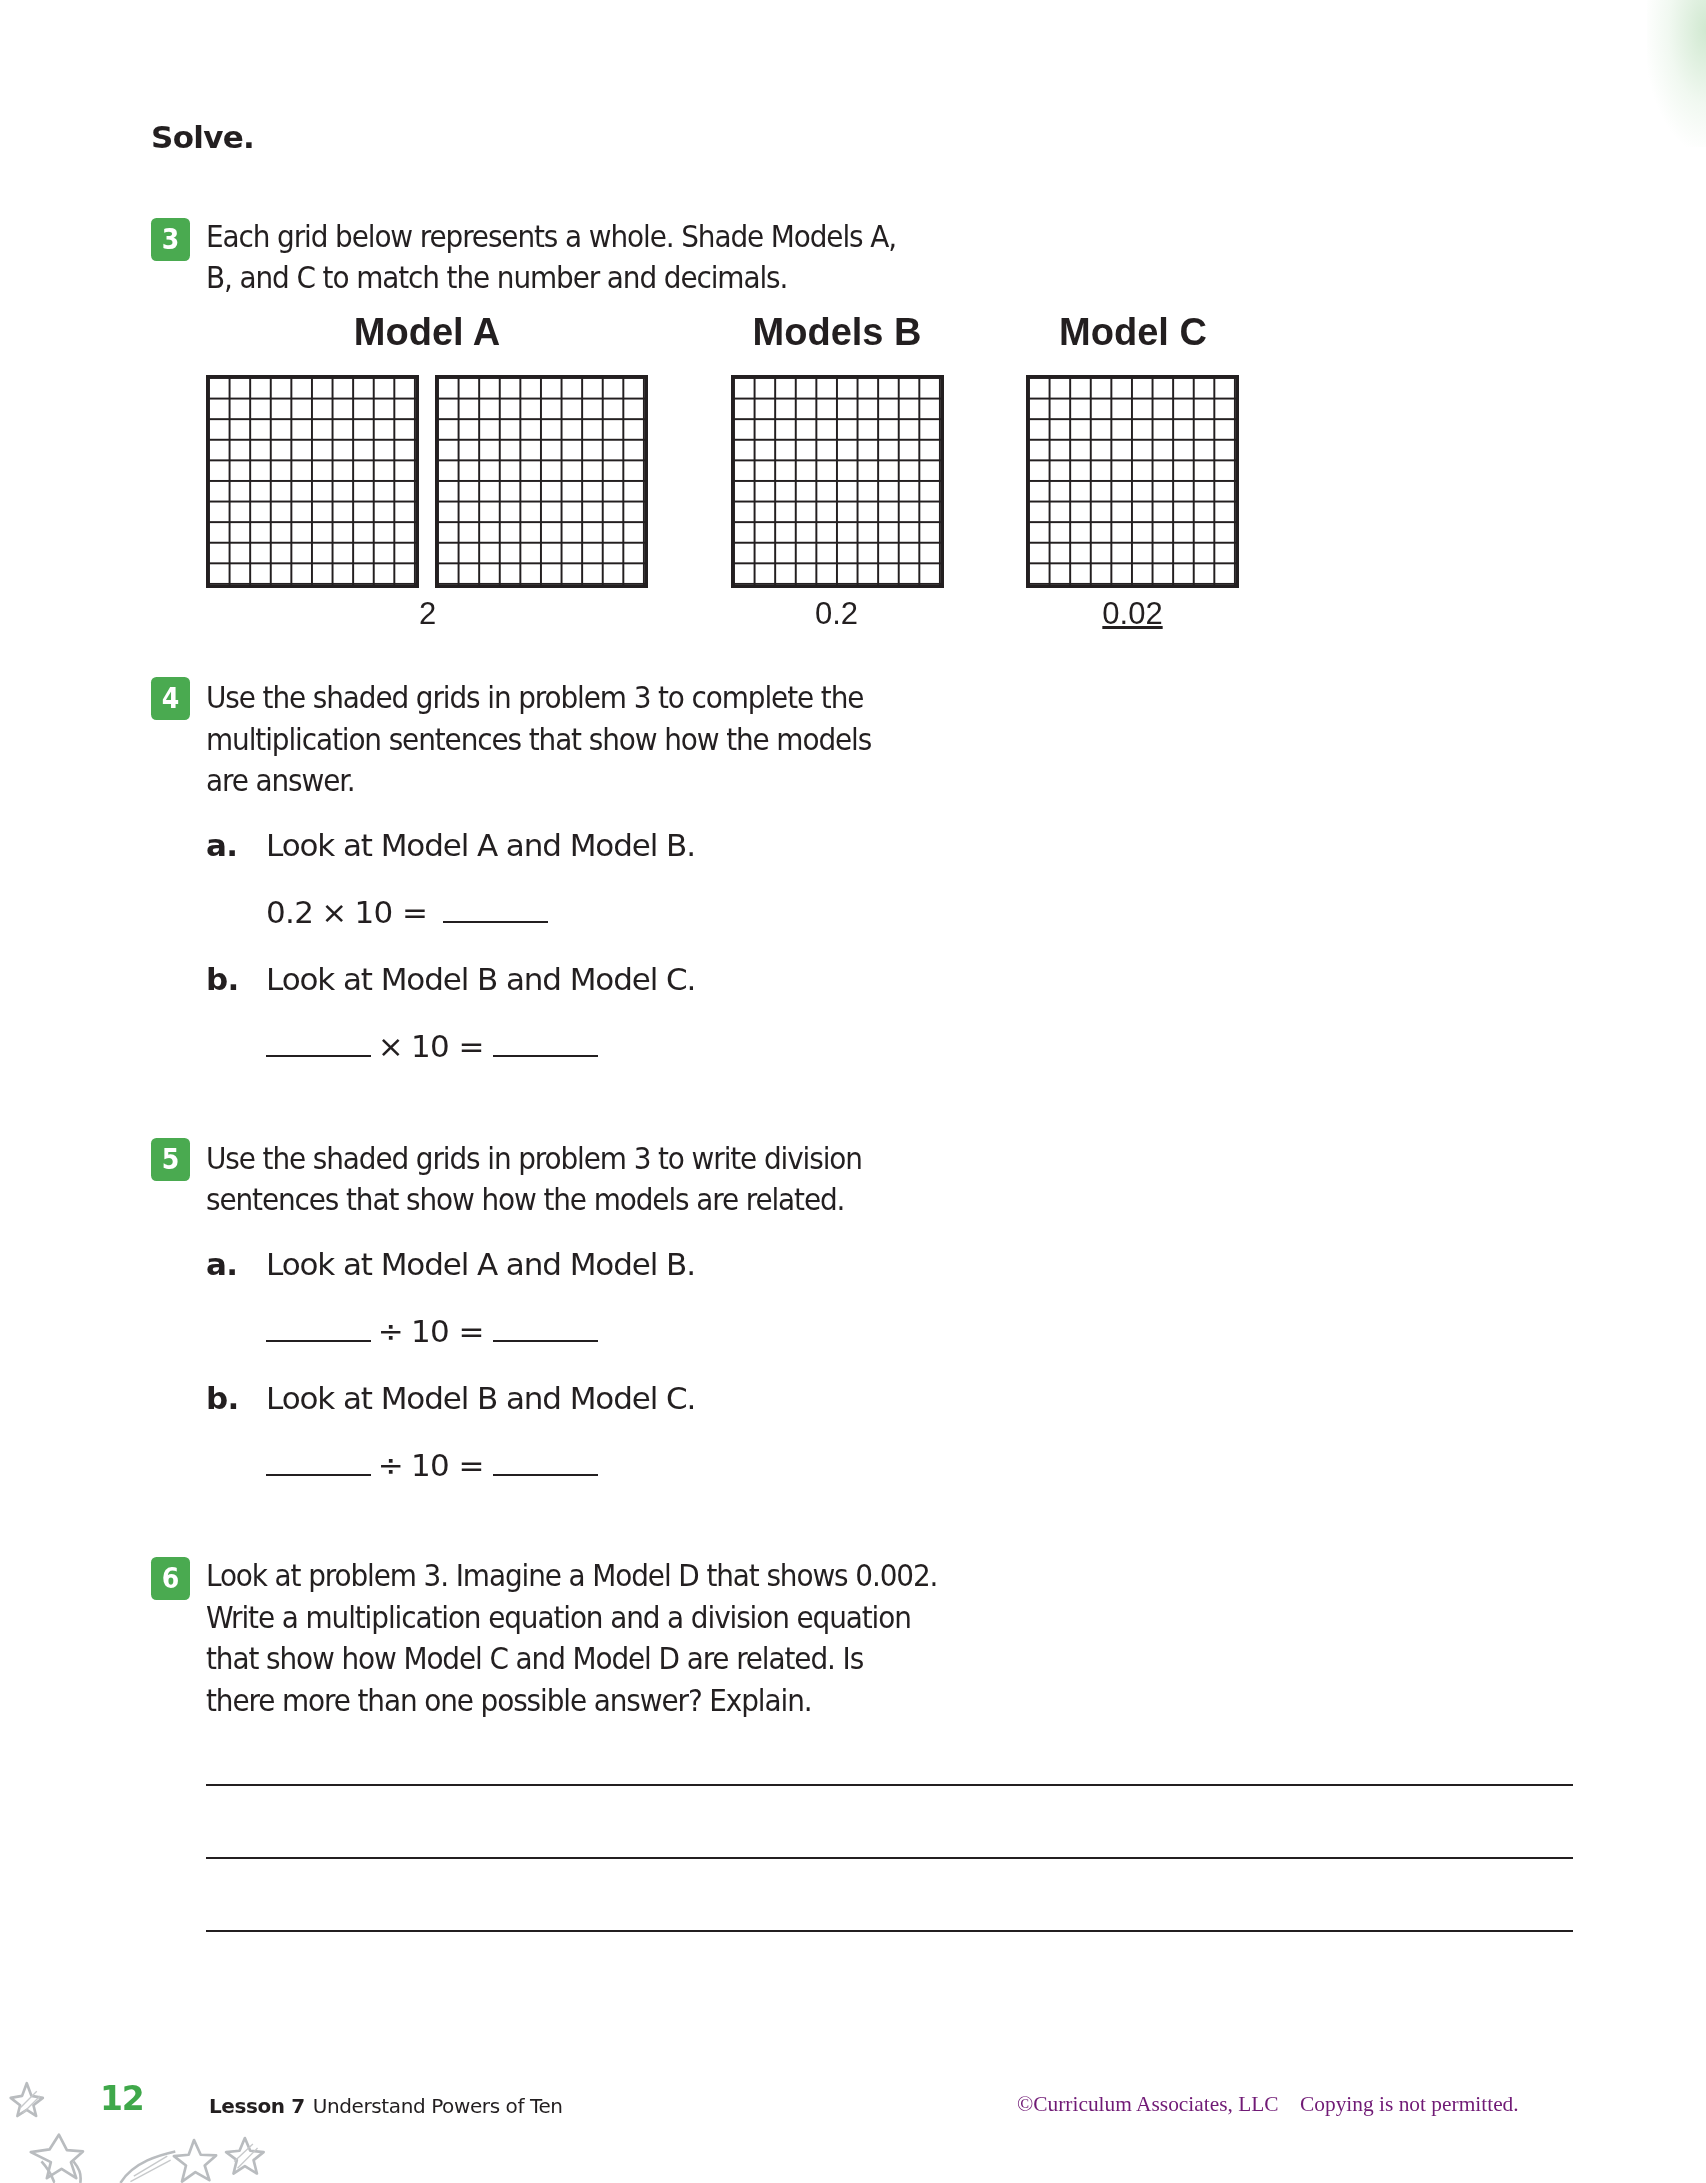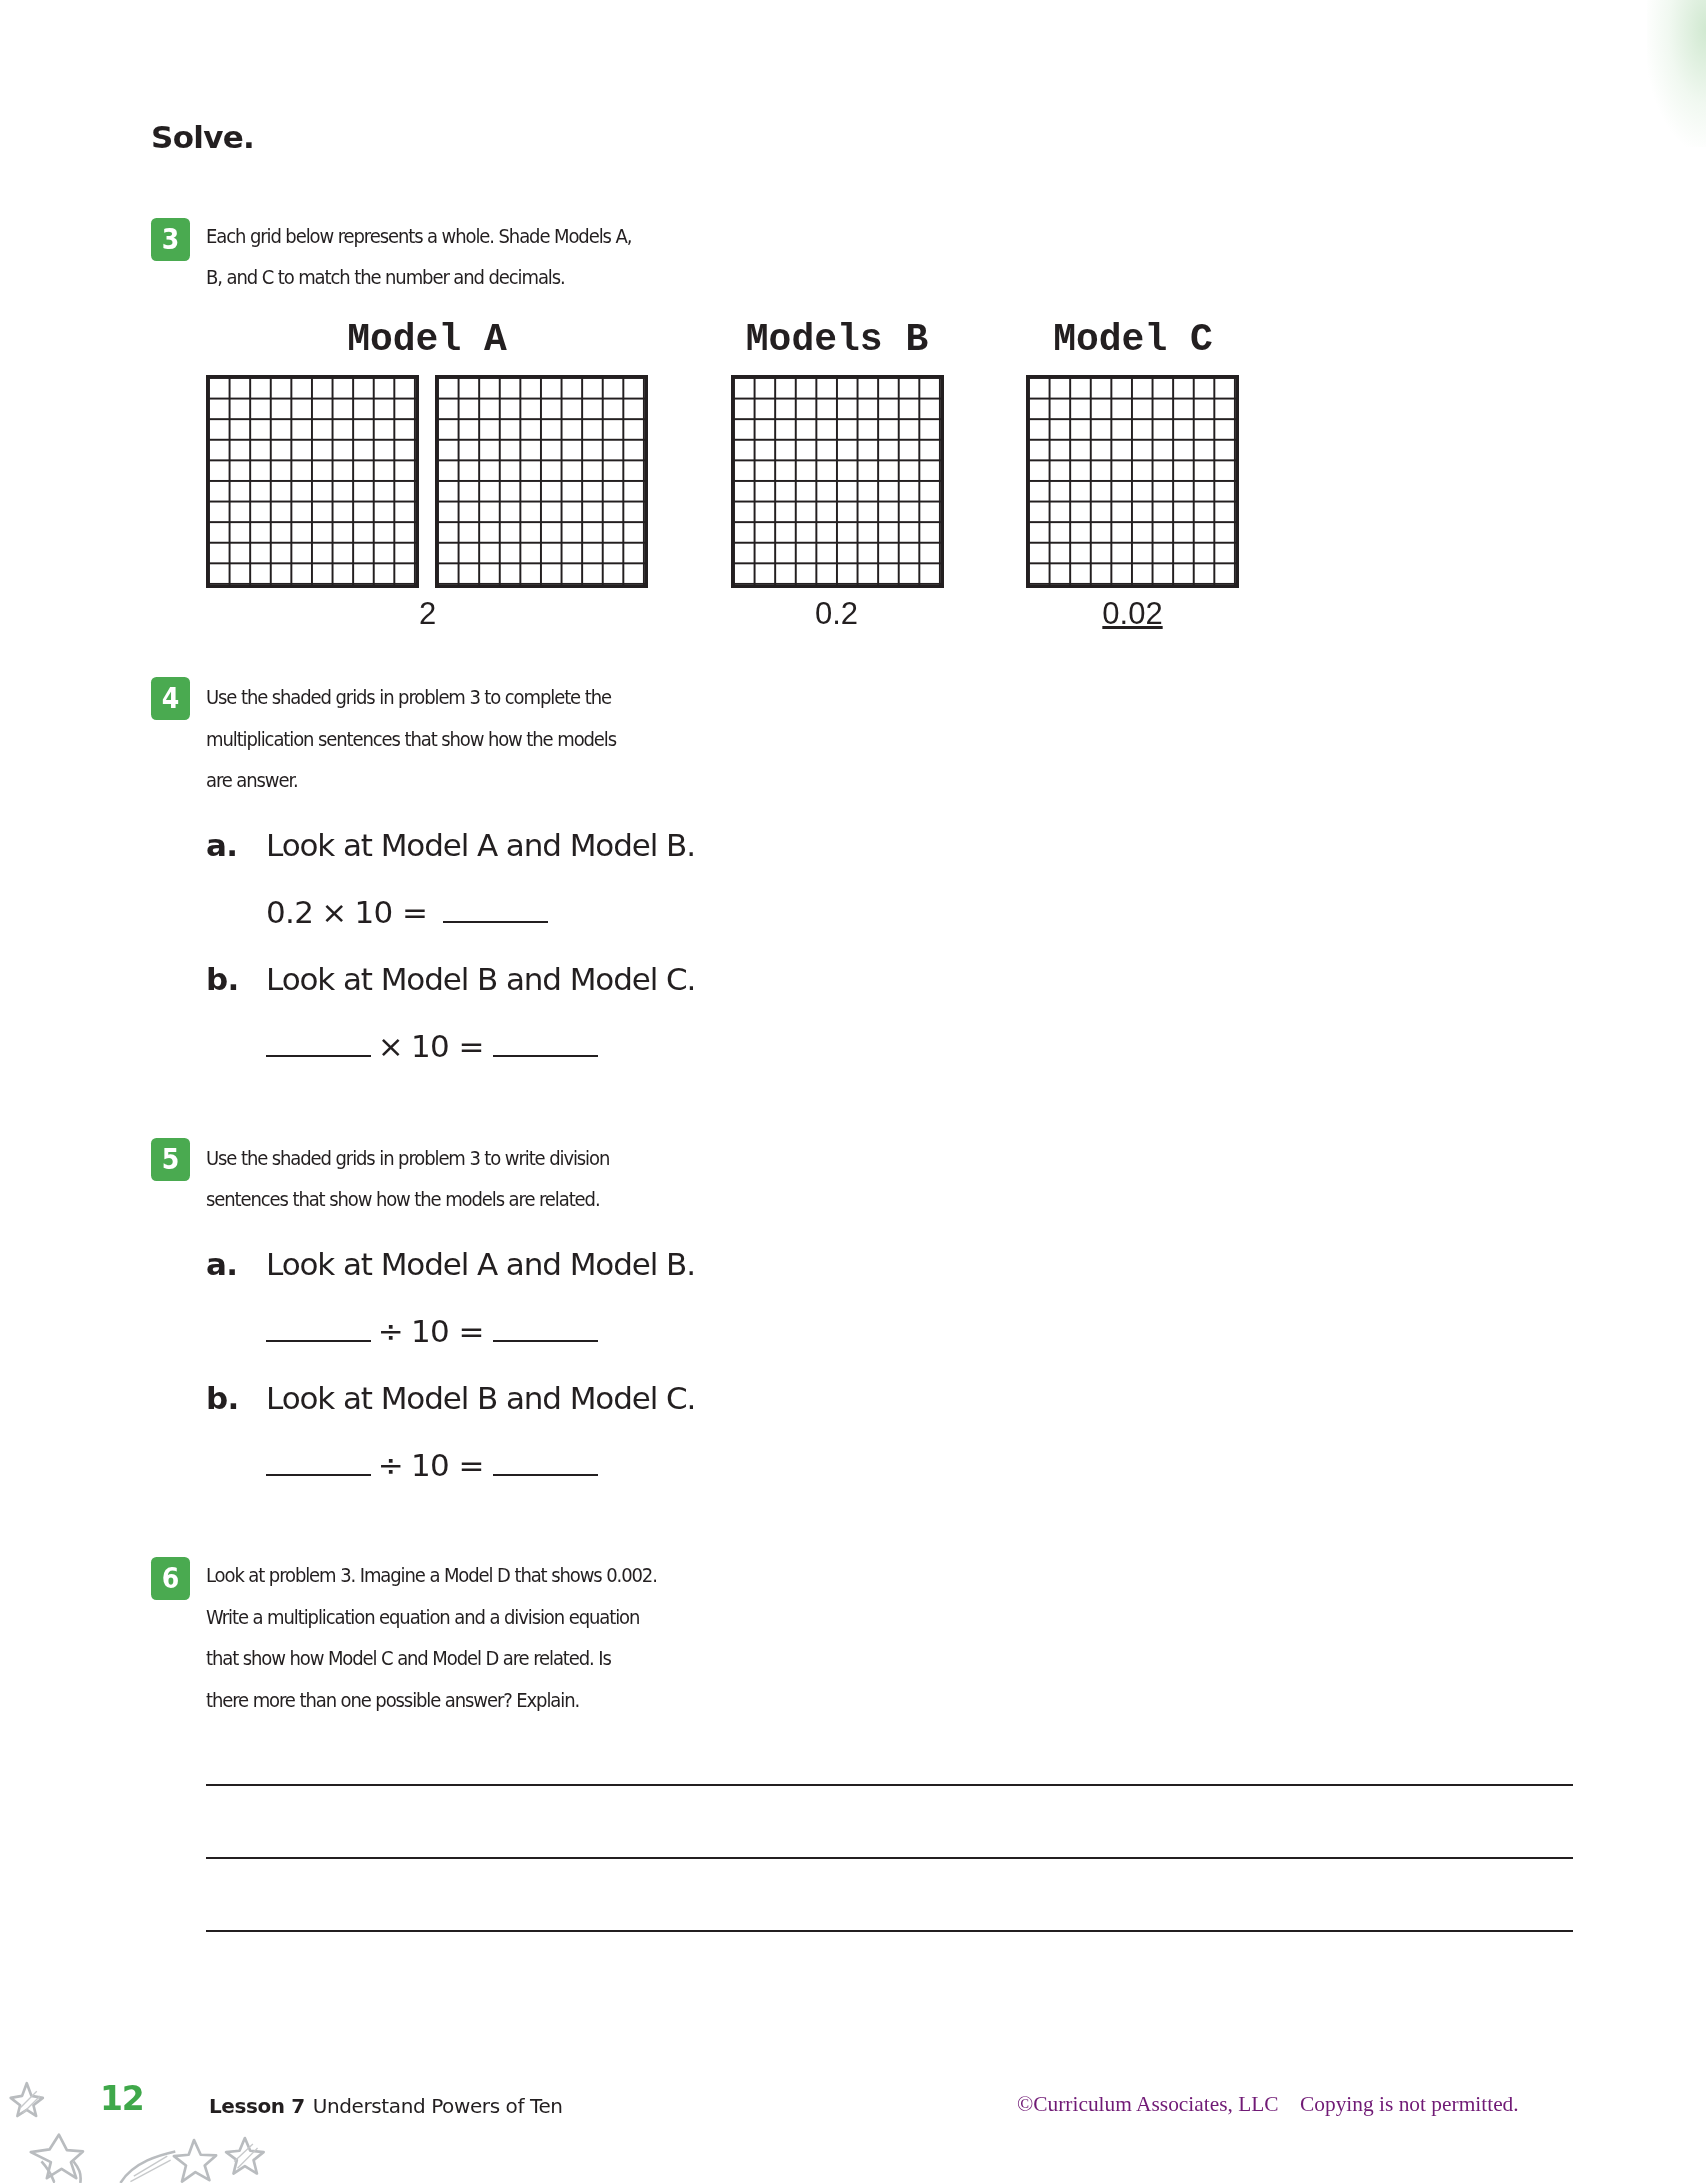--- a/index.html
+++ b/index.html
@@ -5,28 +5,28 @@
   html, body { margin: 0; padding: 0; background: #ffffff; }
   body { width: 1707px; height: 2183px; position: relative; overflow: hidden;
          font-family: "DejaVu Sans", sans-serif; color: #231f20; }
   .abs { position: absolute; }
   .edge-glow { position: absolute; right: 0; top: 0; width: 60px; height: 147px;
     background: radial-gradient(ellipse at 100% 20%, rgba(120,190,120,0.35) 0%, rgba(160,210,160,0.15) 45%, rgba(255,255,255,0) 75%); }
   .solve { left: 151px; top: 119px; font-size: 31px; font-weight: bold; letter-spacing: -0.7px; }
   .badge { position: absolute; width: 39px; height: 43px; background: #4aaa50; border-radius: 5.4px;
     color: #ffffff; font-size: 28px; font-weight: bold; text-align: center; line-height: 43px;
     font-family: "DejaVu Sans Condensed", "DejaVu Sans", sans-serif; }
-  .qtext { position: absolute; left: 206px; font-size: 20px; line-height: 41px; letter-spacing: -1.1px;
+  .qtext { position: absolute; left: 206px; font-size: 31px; line-height: 41px; letter-spacing: -1.1px;
     font-family: "DejaVu Sans", sans-serif; font-stretch: condensed; white-space: nowrap; }
   .sub-label { position: absolute; left: 206px; font-size: 31px; font-weight: bold; letter-spacing: -0.7px; }
   .sub-text { position: absolute; left: 266px; font-size: 31px; letter-spacing: -1.1px; white-space: nowrap; }
   .eq { position: absolute; left: 266px; font-size: 31px; letter-spacing: -0.7px; white-space: nowrap; display: flex; align-items: baseline; }
   .blank { display: inline-block; width: 105px; border-bottom: 2px solid #231f20; height: 27px; margin: 0 6.7px; }
   .blank.first { margin-left: 0; }
-  .model-title { position: absolute; top: 318px; font-family: Liberation Mono, monospace; font-weight: bold;
+  .model-title { position: absolute; top: 311px; font-family: Liberation Sans, sans-serif; font-weight: bold;
     font-size: 38px; text-align: center; width: 268px; }
   .model-label { position: absolute; top: 596px; font-family: "Liberation Sans", sans-serif;
     font-size: 31px; text-align: center; width: 201px; }
   .grid { position: absolute; width: 213px; height: 213px; box-sizing: border-box;
     border: 3.3px solid #231f20;
     background-image:
       linear-gradient(to right, #231f20 0, #231f20 2px, transparent 2px),
       linear-gradient(to bottom, #231f20 0, #231f20 2px, transparent 2px);
     background-size: 20.6px 20.6px;
     background-position: -1px -1px; }

